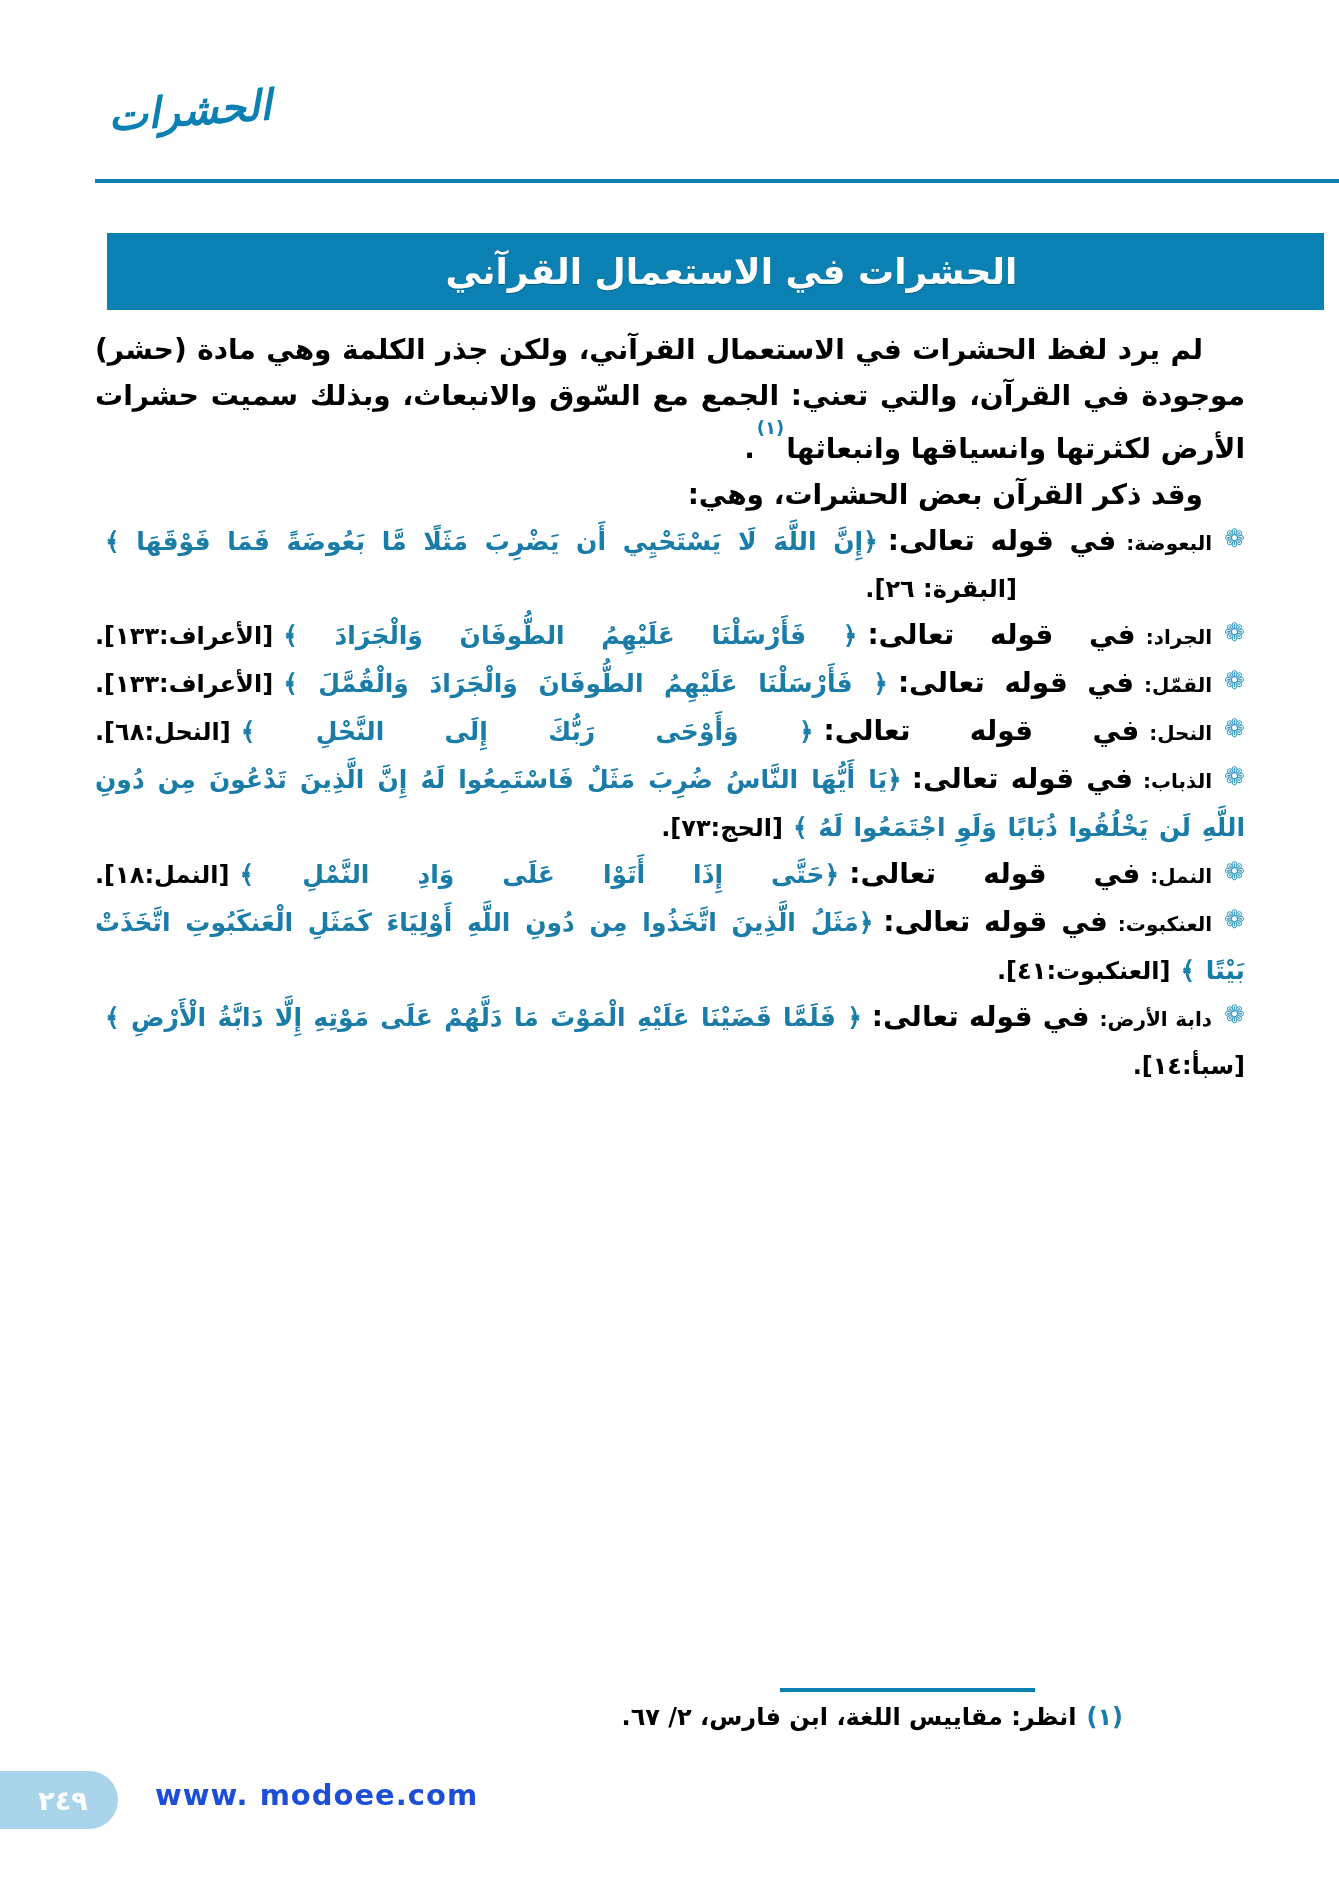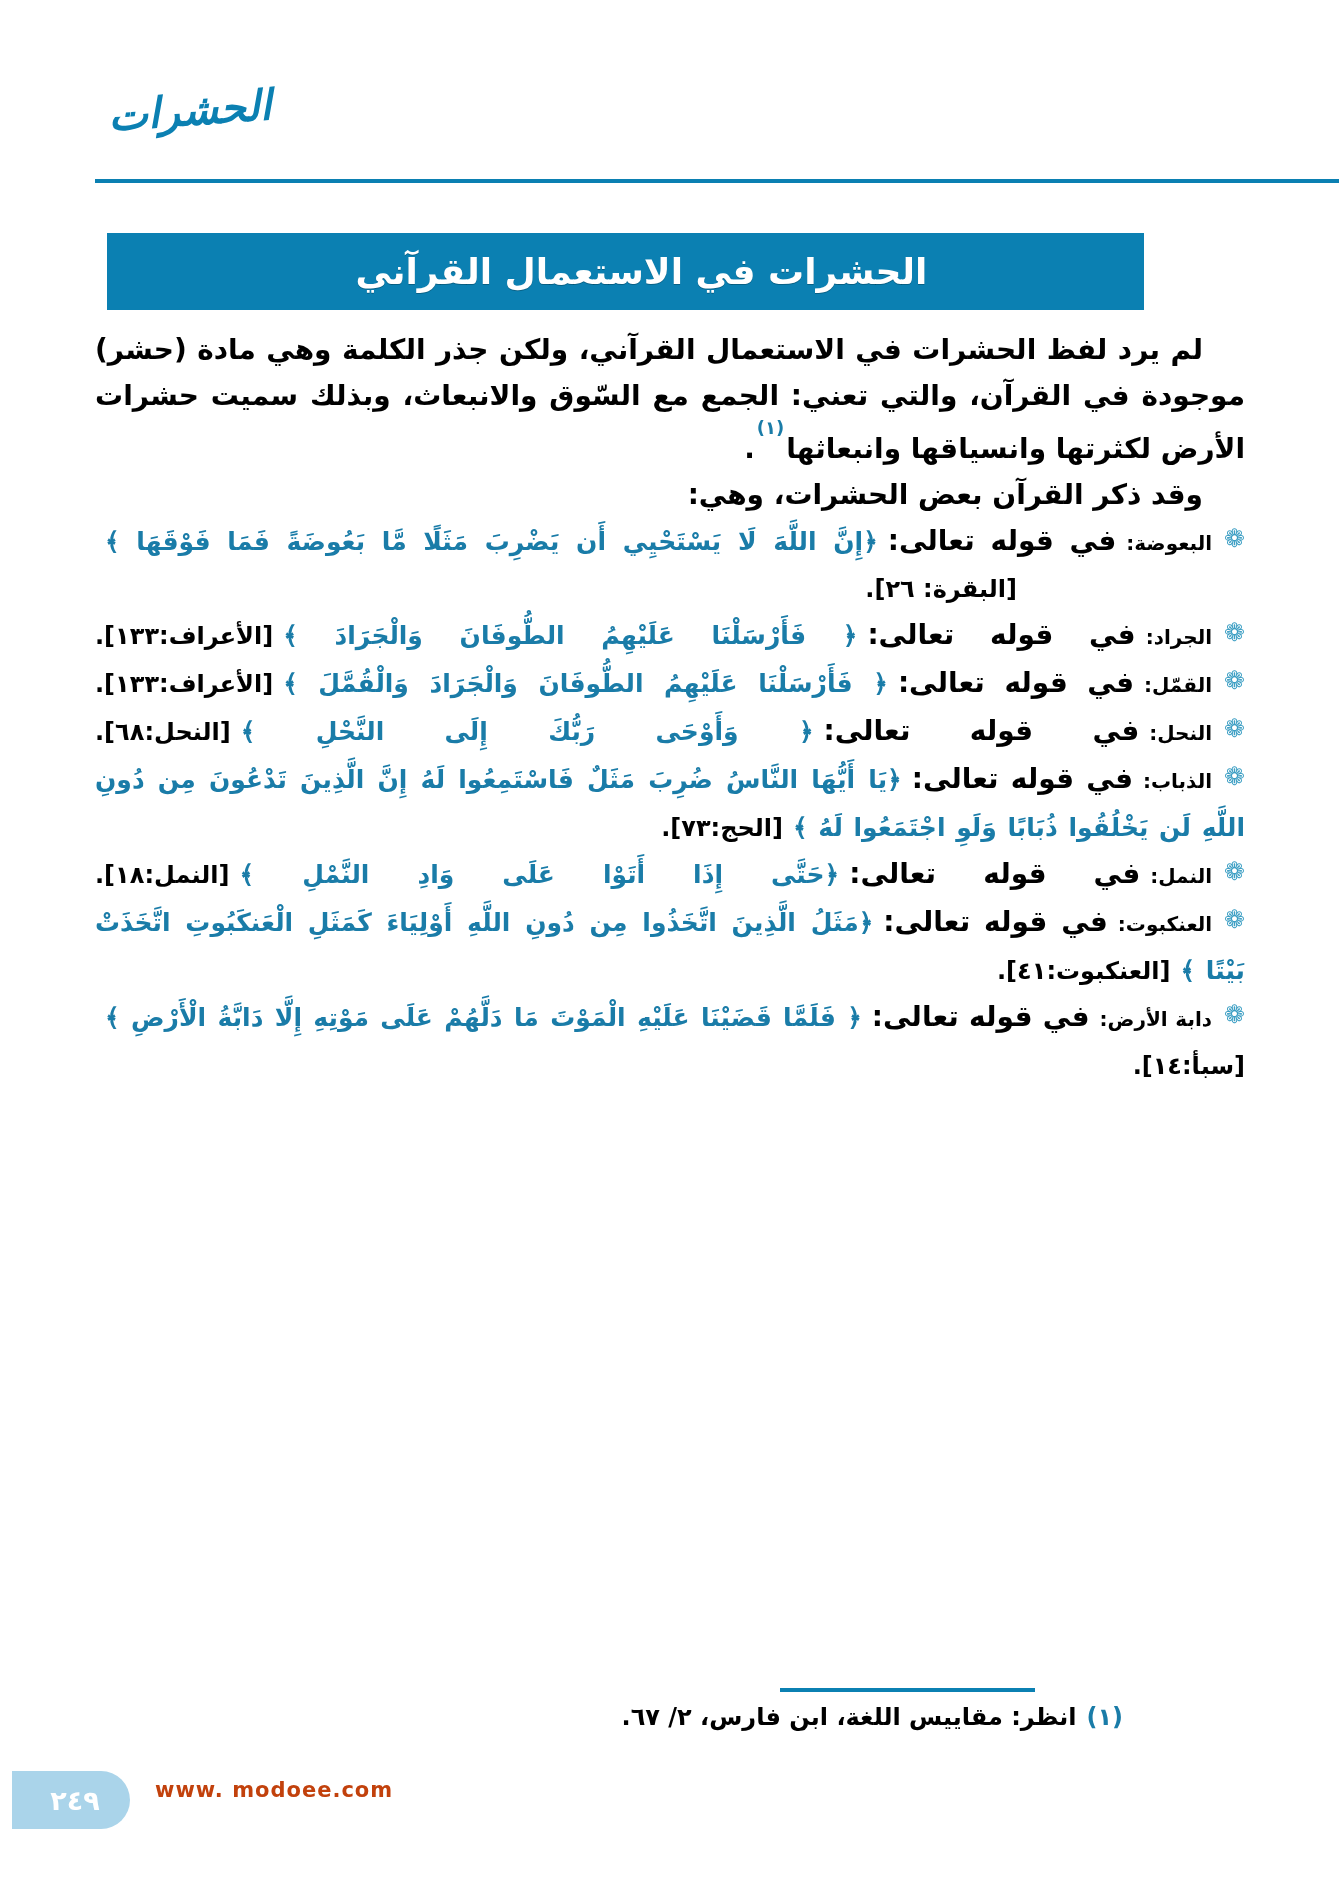--- a/index.html
+++ b/index.html
@@ -19,21 +19,21 @@
     position:absolute;top:86px;left:108px;
     color:var(--primary-blue);font-size:42px;font-weight:bold;font-style:italic;
     transform:rotate(-4deg);direction:rtl;
   }
   .head-rule{
     position:absolute;top:179px;left:95px;right:0;height:4px;
     background:var(--primary-blue);
   }
   
   .banner{
-    position:absolute;top:233px;left:107px;width:1037px;height:77px;
+    position:absolute;top:233px;left:107px;width:1217px;height:77px;
     background:var(--primary-blue);display:flex;align-items:center;justify-content:center;padding-left:32px;
   }
   .banner .title{
     color:#ffffff;font-size:36px;font-weight:bold;direction:rtl;
     text-shadow:0 1px 0 rgba(0,0,0,.25);
   }
   
   .content{
     position:absolute;top:327px;right:94px;width:1150px;
     direction:rtl;text-align:justify;font-weight:700;
@@ -56,28 +56,28 @@
   .iref.own-line{display:block;text-align:right;text-align-last:right;padding-right:228px;}
   
   .fn-rule{position:absolute;top:1688px;left:780px;width:255px;height:4px;background:var(--primary-blue);}
   .footnote{
     position:absolute;top:1700px;right:216px;margin:0;direction:rtl;
     font-size:24px;font-weight:700;color:var(--ink);line-height:34px;
   }
   .fn-num{color:var(--quran-text-blue);margin-left:10px;}
   
   .page-tab{
-    position:absolute;top:1771px;left:12px;width:118px;height:58px;
+    position:absolute;top:1771px;left:0;width:118px;height:58px;
     background:var(--page-tab-blue);border-radius:0 30px 30px 0;
     display:flex;align-items:center;justify-content:center;padding-left:8px;
   }
   .page-tab span{color:#ffffff;font-size:27px;font-weight:bold;}
   .site-url{
     position:absolute;top:1778px;left:155px;direction:ltr;
-    color:#c2410c;font-size:21px;font-weight:bold;letter-spacing:1px;
+    color:#1d4ed8;font-size:29px;font-weight:bold;letter-spacing:1px;
   }
 </style>
 </head>
 <body>
 
 <div class="running-head">الحشرات</div>
 <div class="head-rule"></div>
 
 <div class="banner">
   <span class="title">الحشرات في الاستعمال القرآني</span>

